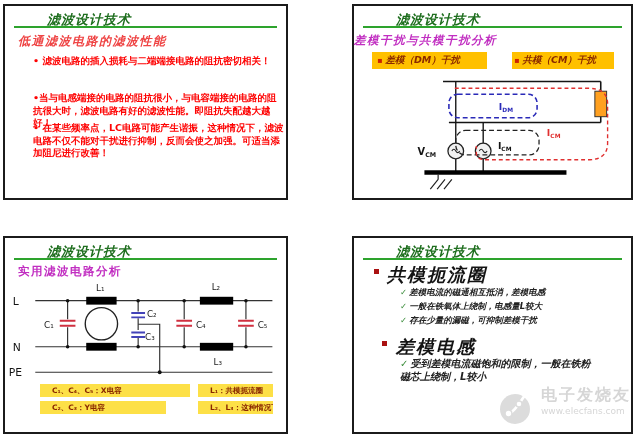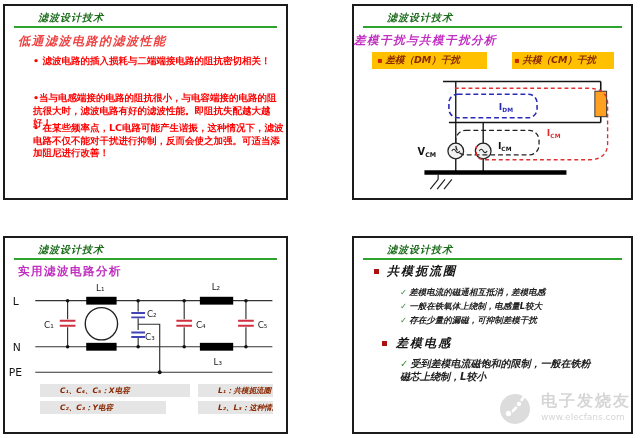--- a/index.html
+++ b/index.html
@@ -6,21 +6,21 @@
   html,body { width:640px; height:438px; background:#ffffff; overflow:hidden;
               font-family:"DejaVu Sans", sans-serif; }
   .canvas { position:relative; width:640px; height:438px; background:#ffffff; }
 
   .slide { position:absolute; background:#ffffff; border:2px solid #1b1b1b; }
   #slide1 { left:3px;  top:4px;   width:285px; height:196px; }
   #slide2 { left:352px; top:4px;  width:281px; height:196px; }
   #slide3 { left:3px;  top:236px; width:285px; height:198px; }
   #slide4 { left:352px; top:236px; width:281px; height:198px; }
 
-  .slide-title { position:absolute; left:33px; top:5px; font-size:10px; font-weight:bold;
+  .slide-title { position:absolute; left:42px; top:5px; font-size:13px; font-weight:bold;
                  font-style:italic; color:#1e6e1e; letter-spacing:1px; white-space:nowrap; }
   .head-line  { position:absolute; left:9px; right:9px; top:20px; height:2px; background:#2da32d; }
 
   
   .s1-heading { position:absolute; left:13px; top:27px; font-size:12px; font-weight:bold;
                 font-style:italic; color:#ef4444; letter-spacing:1.5px; white-space:nowrap; }
   .s1-bullet  { position:absolute; left:28px; width:252px; font-size:9.5px; font-weight:bold;
                 color:#fe0202; line-height:12.5px; }
   #s1-b1 { top:49px; } #s1-b2 { top:78px;margin-top:8px; } #s1-b3 { top:116px; }
 
@@ -32,42 +32,42 @@
           color:#8a2800; white-space:nowrap; }
   #ybox-dm { left:18px;  width:115px; padding-left:5px; }
   #ybox-cm { left:158px; width:102px; padding-left:2px; }
   .ybox .sq { color:#cc2200; font-style:normal; font-size:8px; margin-right:3px; }
 
   .diagram { position:absolute; left:0; top:0; width:100%; height:100%; }
 
   
   .s3-heading { position:absolute; left:13px; top:26px; font-size:11.5px; font-weight:bold;
                 color:#c12ec1; letter-spacing:1.5px; white-space:nowrap; }
-  .legend-box { position:absolute; height:13px; background:#e5e5e5; font-size:7.5px;
-                font-weight:bold; font-style:italic; color:#8a2800; line-height:13px;
-                padding-left:20px; white-space:nowrap; overflow:hidden; }
+  .legend-box { position:absolute; height:13px; background:#fde047; font-size:7.5px;
+                font-weight:bold; color:#8a2800; line-height:13px;
+                padding-left:12px; white-space:nowrap; overflow:hidden; }
   #lg1 { left:35px;  top:146px; width:150px; }
   #lg2 { left:35px;  top:163px; width:126px; }
   #lg3 { left:193px; top:146px; width:75px; }
   #lg4 { left:193px; top:163px; width:75px; }
 
   
   .s4-sq { position:absolute; width:5px; height:5px; background:#aa1111; }
   #s4-sq1 { left:20px; top:31px; } #s4-sq2 { left:28px; top:103px; }
-  .s4-heading { position:absolute; font-size:12px; font-weight:bold; font-style:italic;
+  .s4-heading { position:absolute; font-size:18px; font-weight:bold; font-style:italic;
                 color:#141414; letter-spacing:2px; white-space:nowrap; }
   #s4-h1 { left:33px; top:25px; } #s4-h2 { left:42px; top:97px; }
   .s4-list { position:absolute; left:46px; top:47px; }
   .s4-item { font-size:8.5px; font-weight:bold; font-style:italic; color:#222;
              line-height:14px; white-space:nowrap; }
   .check { color:#3f8f3f; font-style:normal; margin-right:2px; }
   .s4-item2 { position:absolute; left:46px; top:119px; width:192px; font-size:10px;
               font-weight:bold; font-style:italic; color:#222; line-height:13px; }
 
-  .watermark { position:absolute; right:0px; bottom:5px; display:flex; align-items:center; }
+  .watermark { position:absolute; right:0px; bottom:5px; display:flex; align-items:flex-start; }
   .wm-text { margin-left:4px; }
   .wm-brand { font-size:16px; font-weight:bold; color:#d6d6d6; letter-spacing:2px;
               white-space:nowrap; }
   .wm-site  { font-size:9px; color:#d6d6d6; white-space:nowrap; }
 
   svg text { font-family:"DejaVu Sans", sans-serif; }
 </style>
 </head>
 <body>
 

